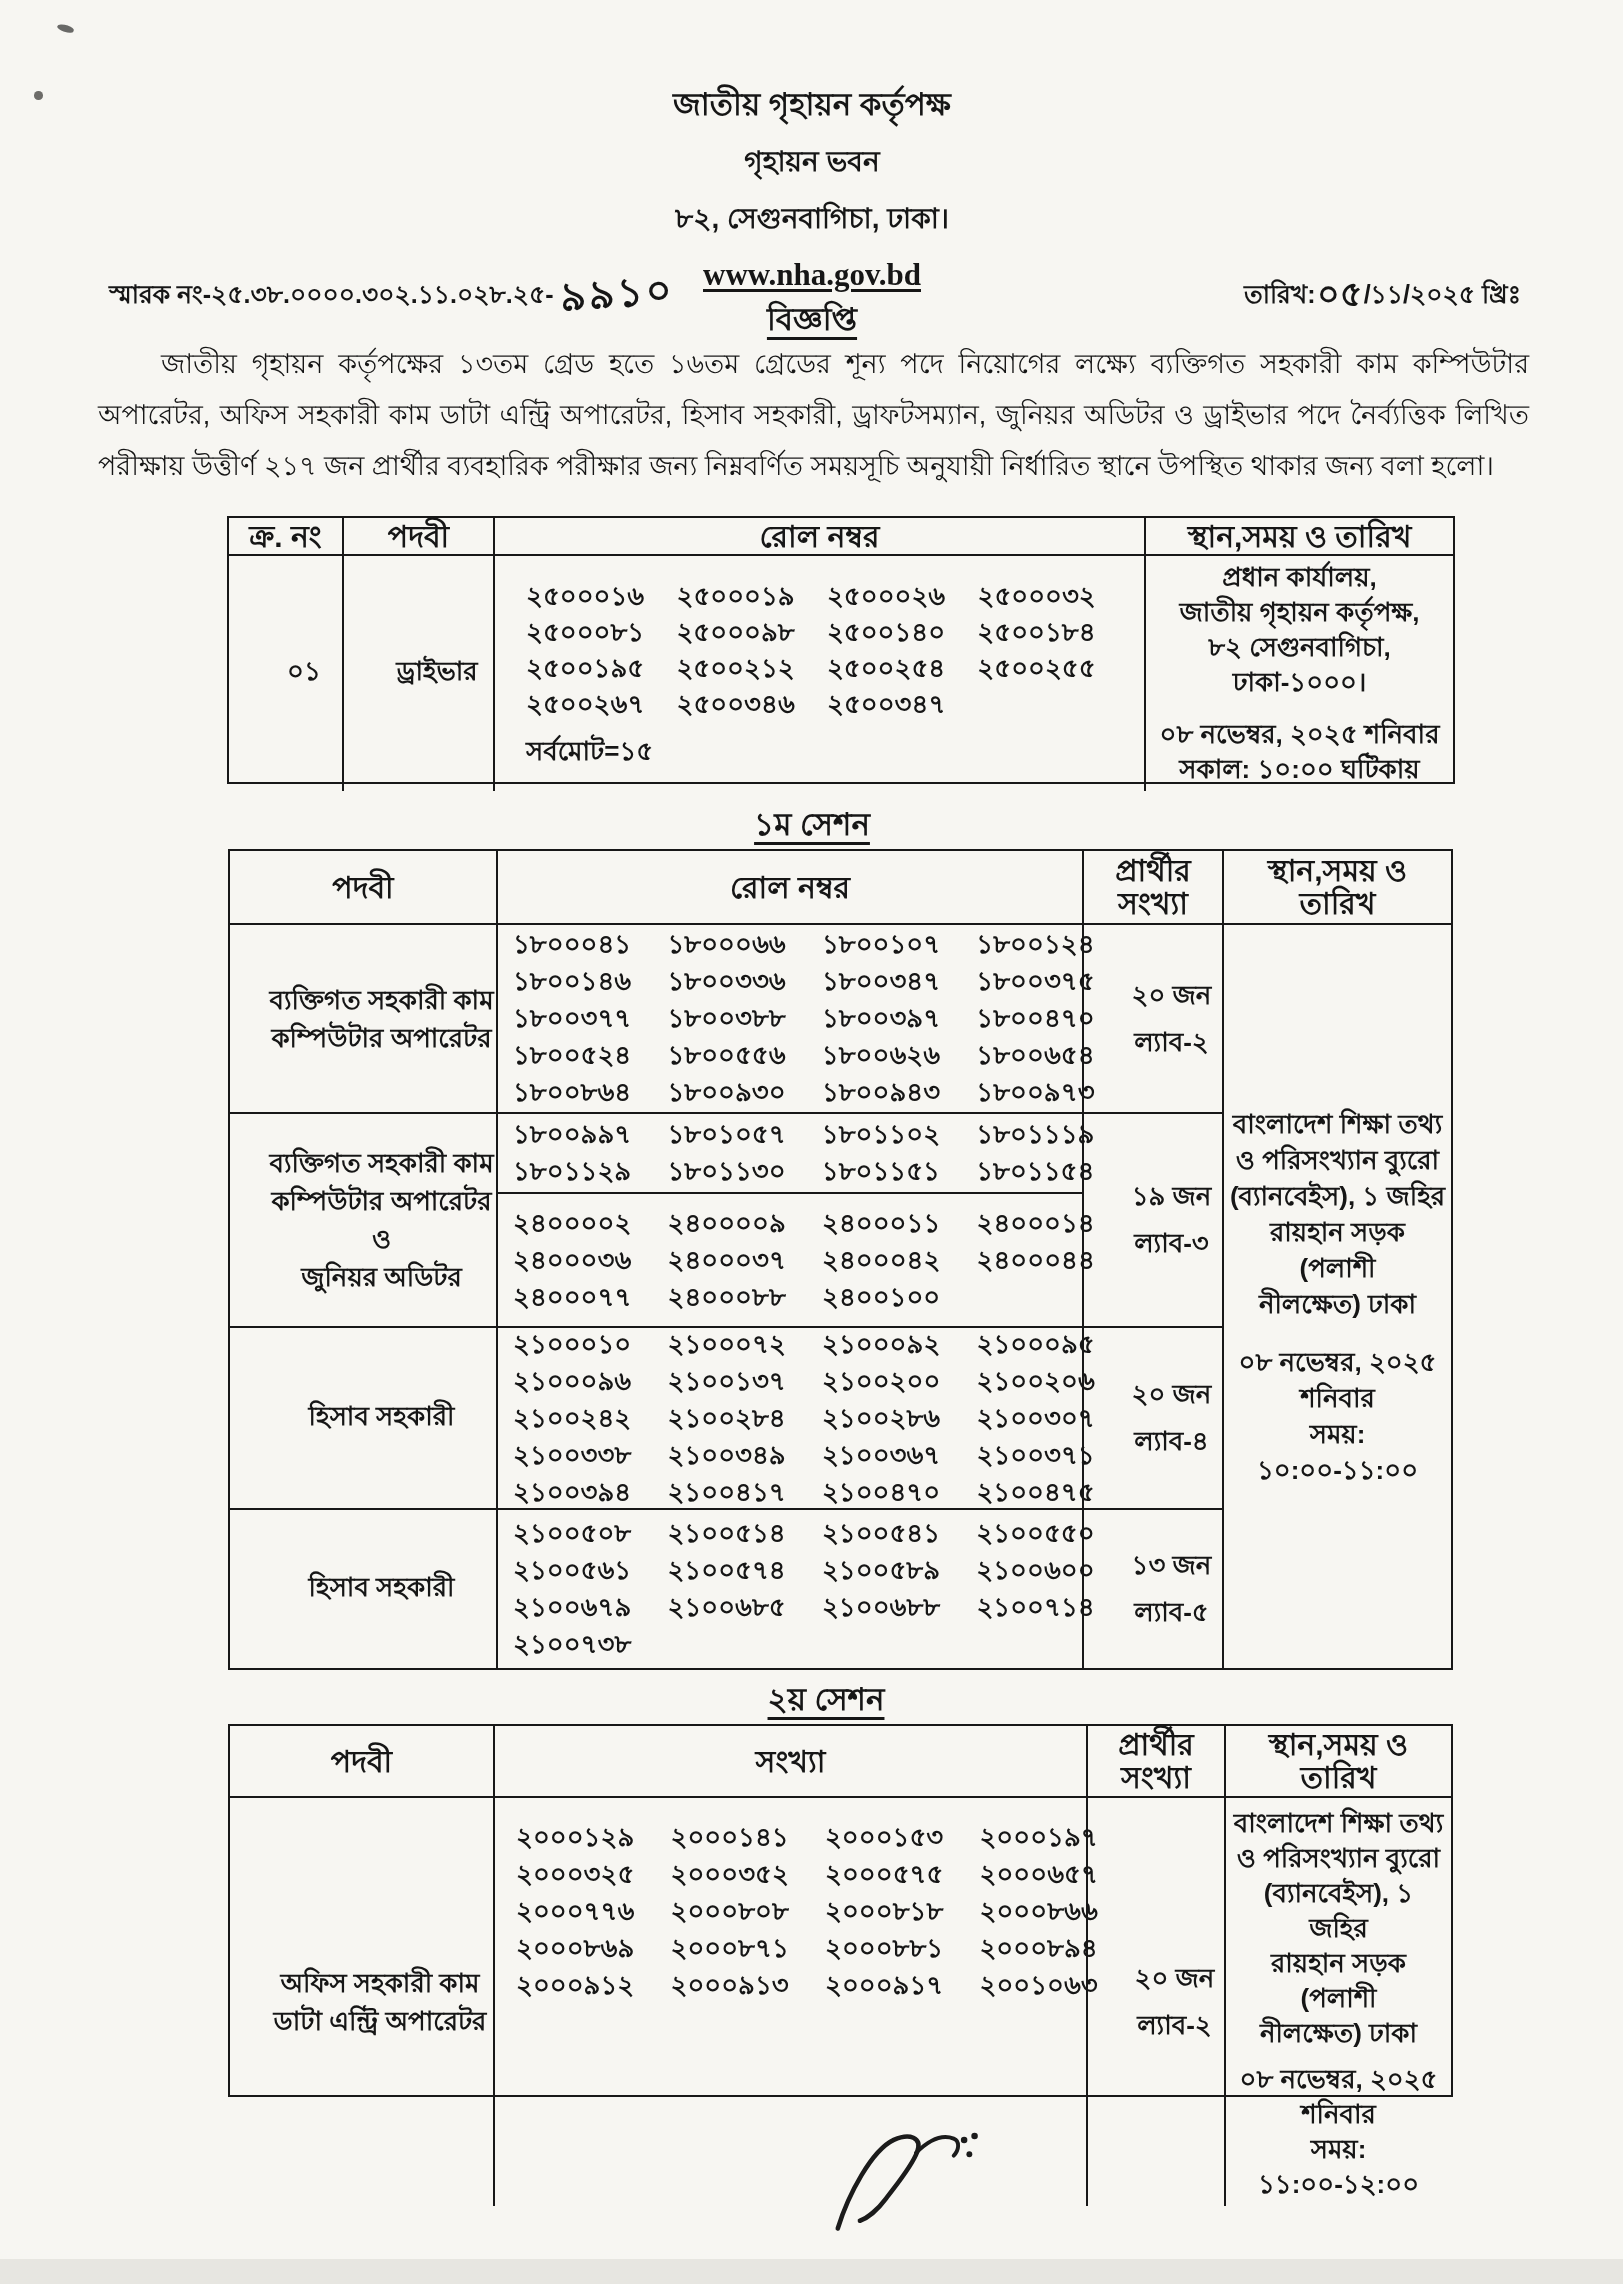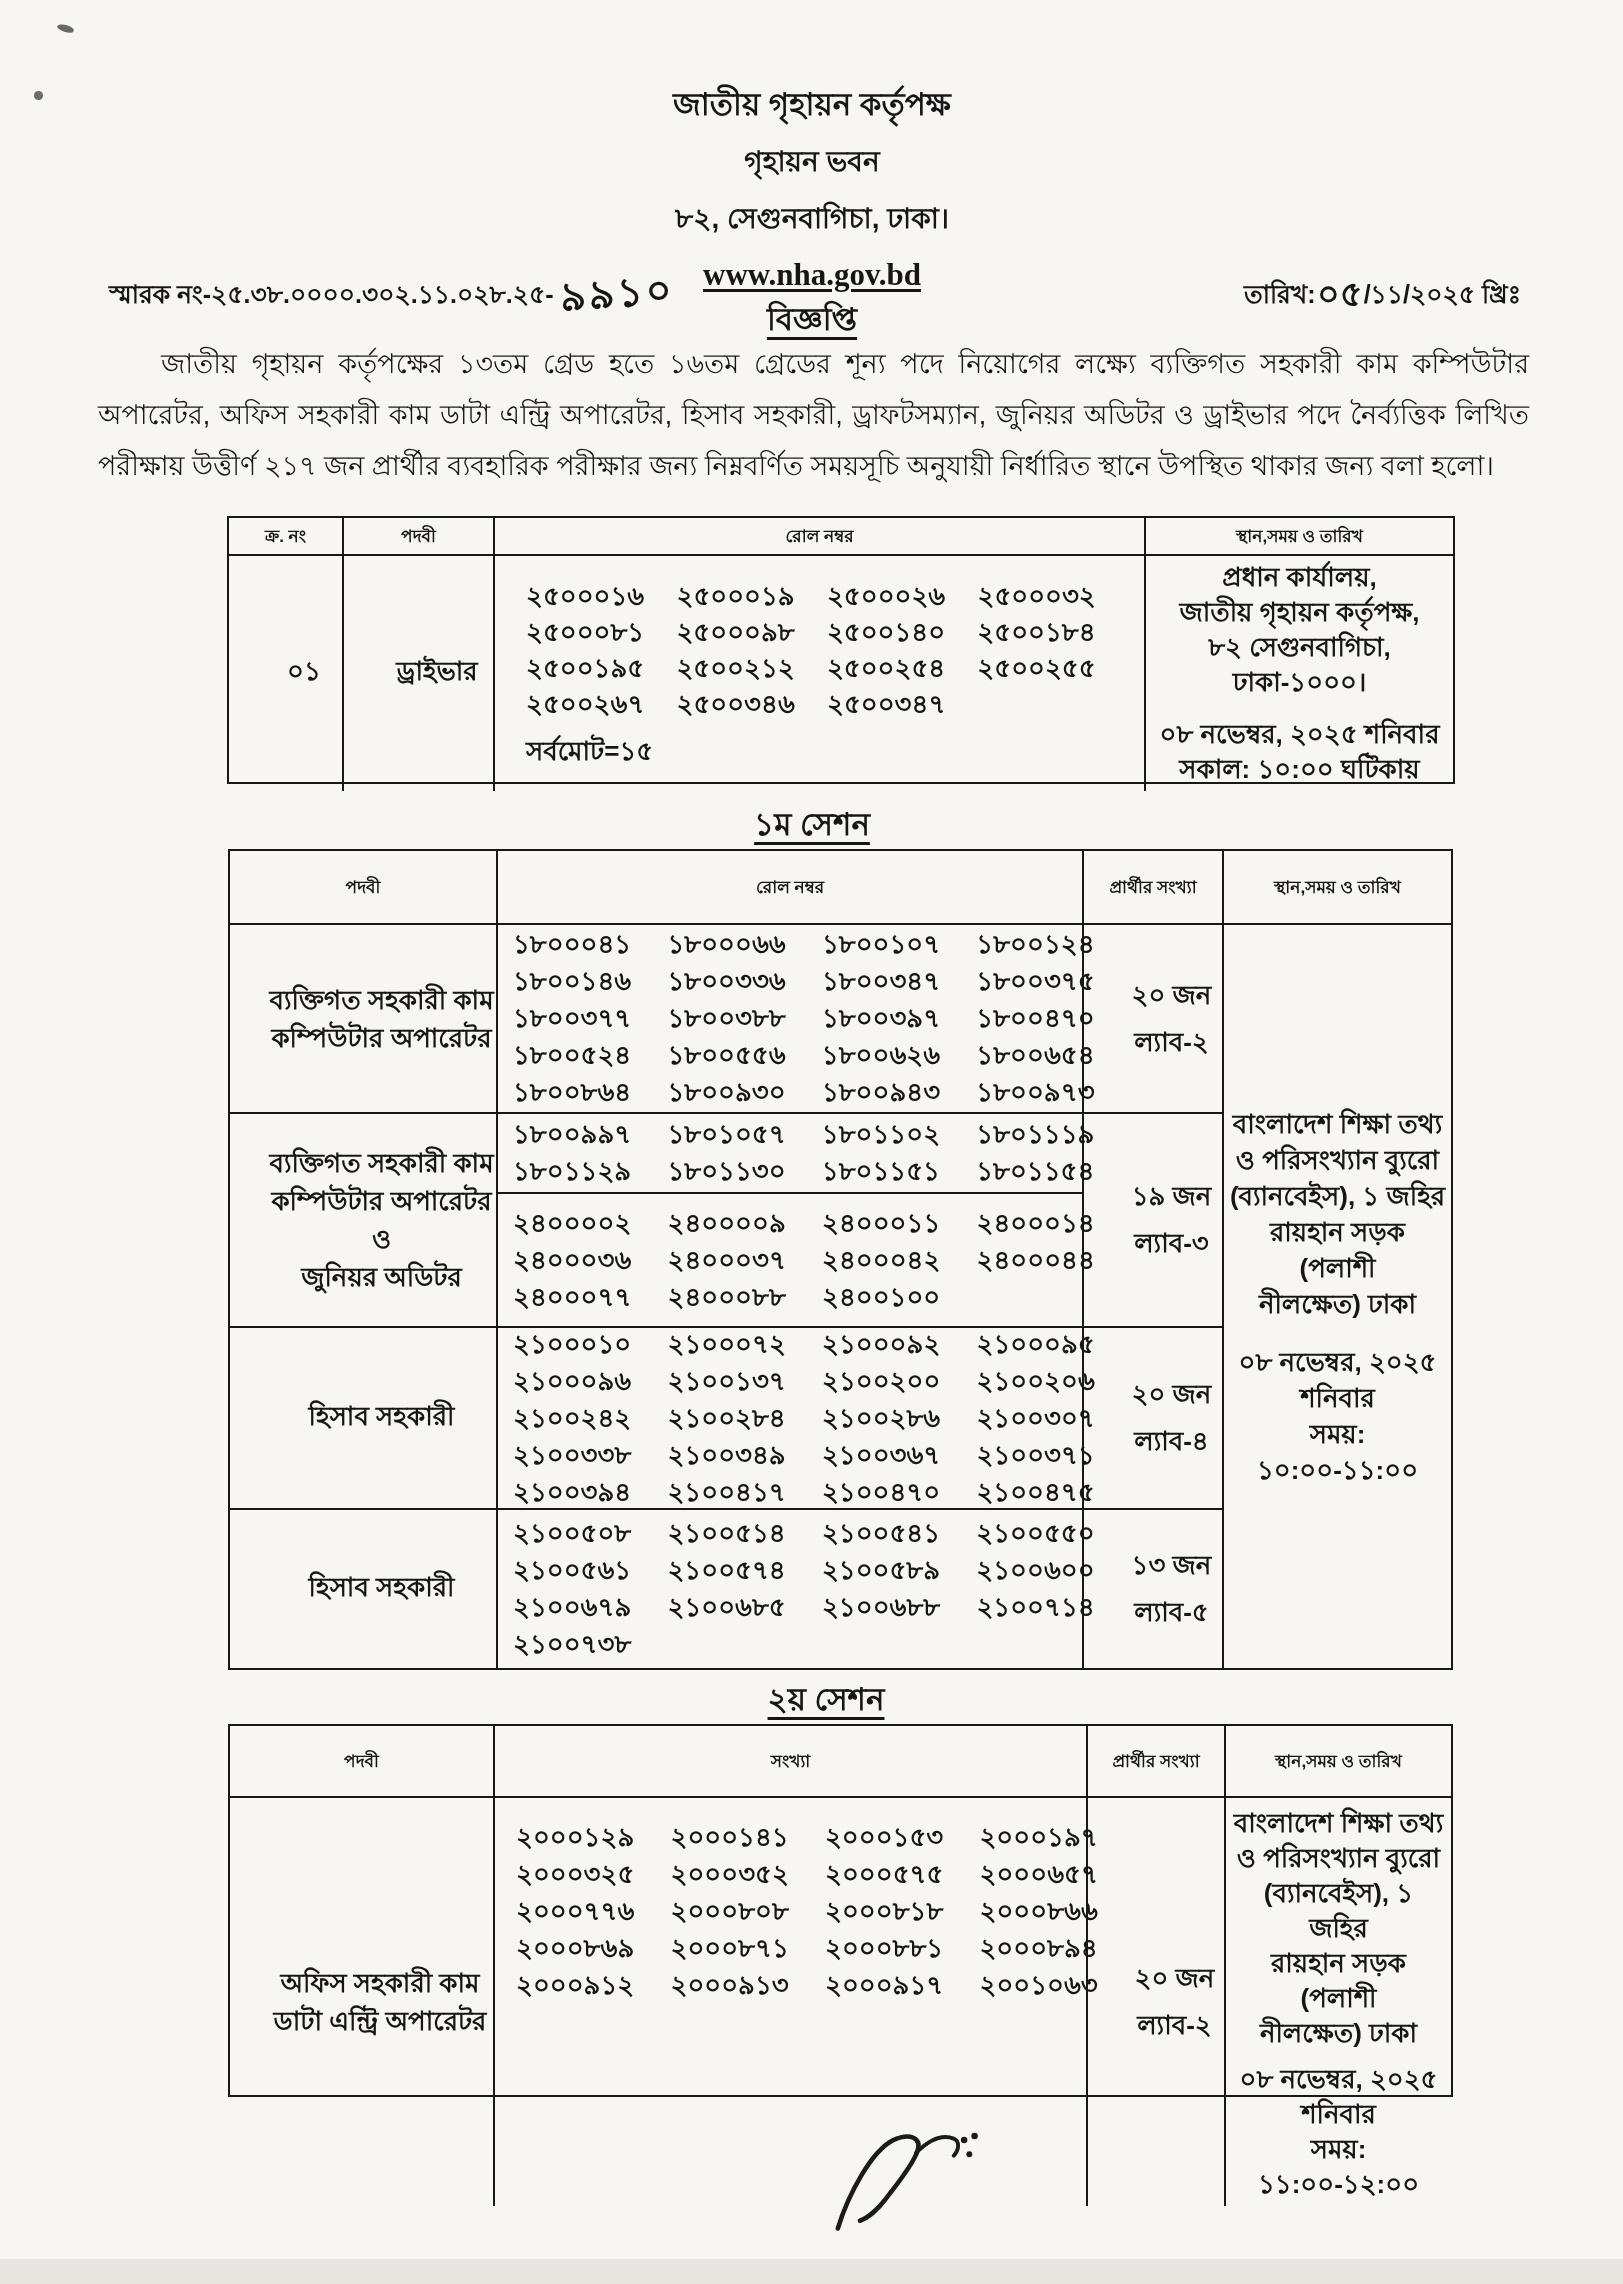--- a/index.html
+++ b/index.html
@@ -32,21 +32,21 @@
 
   
   .title { position:absolute; left:0; top:295px; width:100%; text-align:center; font-size:31px; font-weight:bold; text-decoration:underline; text-decoration-thickness:2.6px; text-underline-offset:6.5px; }
   .intro { position:absolute; left:98px; top:339px; width:1431px; margin:0; font-size:27px; line-height:51px; text-align:justify; text-indent:63px; }
 
   
   .tbl { position:absolute; display:grid; border:2.6px solid #181818; box-sizing:border-box; background:transparent; }
   .c { border-right:2px solid #181818; border-bottom:2px solid #181818; display:flex; flex-direction:column; align-items:center; justify-content:center; text-align:center; font-size:26px; font-weight:bold; box-sizing:border-box;padding-left:37px; }
   .c.ncr { border-right:none; }
   .c.nbb { border-bottom:none; }
-  .c.h { font-size:17px; line-height:33px; padding:2.6px 6.5px; }
+  .c.h { font-size:30px; line-height:33px; padding:2.6px 6.5px; }
   .roll-cell { align-items:flex-start; text-align:left; padding-left:31px; justify-content:center; }
   .rolls div { line-height:37px; word-spacing:29px; white-space:nowrap; }
   .t1 .rolls div { line-height:36px; word-spacing:25px; }
   .t1 .total { line-height:36px; margin-top:11.7px; }
   .venue { padding:3.9px 5.2px; }
   .venue .lines div { line-height:36px; }
   .venue .sched { margin-top:22px; }
   .count-cell .lines div { line-height:47px; }
   .desig-cell .lines div { line-height:38px; }
 

